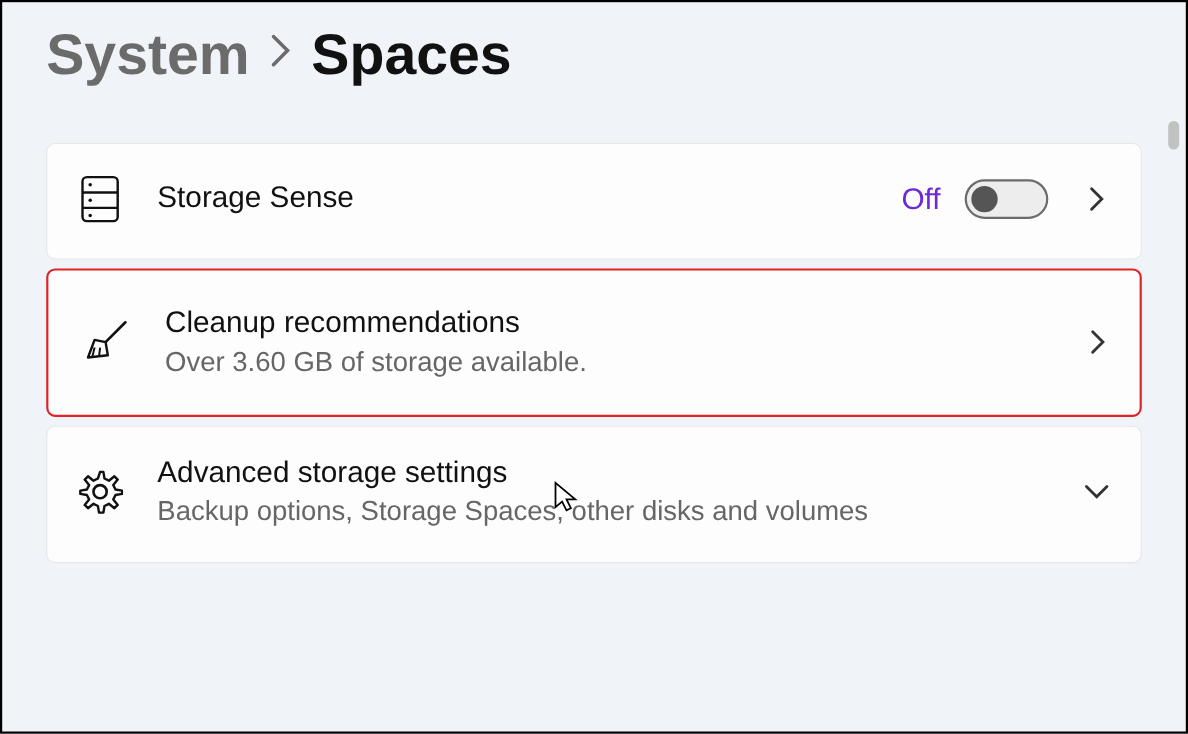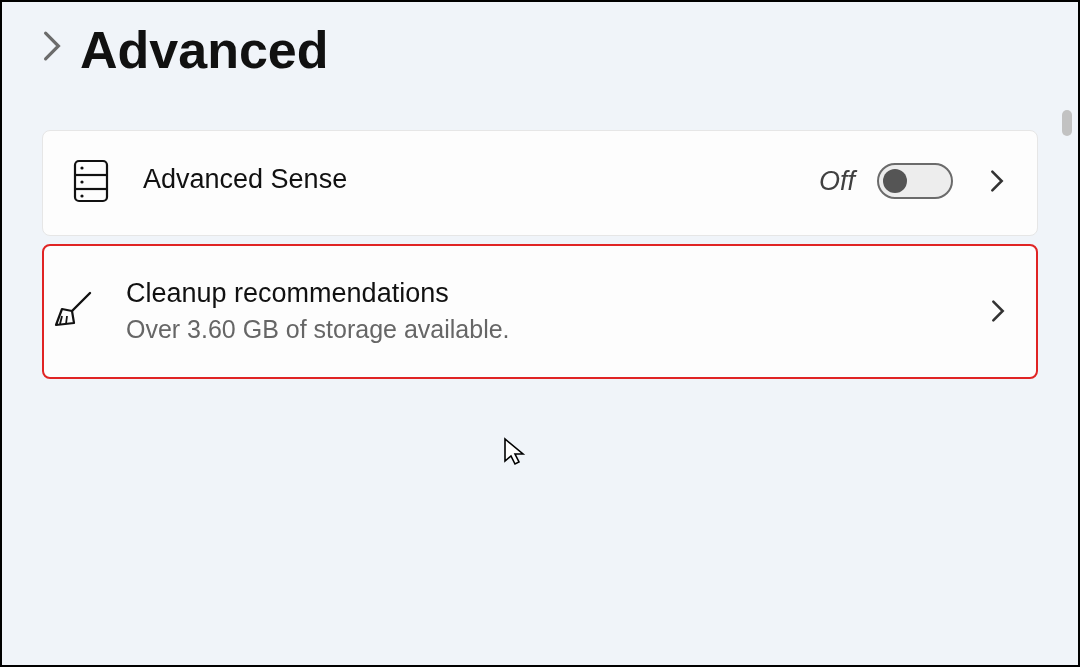--- a/index.html
+++ b/index.html
@@ -51,21 +51,21 @@
       border: 1px solid #e6e6e6;
       border-radius: 8px;
       padding: 24px 28px 28px 22px;
       display: flex;
       align-items: center;
       gap: 26px;
       cursor: pointer;
     }
     .card.highlighted {
       border: 2.5px solid #e02424;
-      padding: 30px 26px 30px 4px;
+      padding: 30px 26px 30px 28px;
     }
     .card-icon {
       width: 52px;
       height: 52px;
       flex-shrink: 0;
       display: flex;
       align-items: center;
       justify-content: center;
       color: #222;
     }
@@ -88,22 +88,21 @@
       max-width: 620px;
     }
     .card-controls {
       display: flex;
       align-items: center;
       gap: 22px;
       flex-shrink: 0;
     }
     .toggle-label {
       font-size: 27px;
-      color: #404040;
-      font-style: italic;
+      color: #6d28d9;
     }
     .toggle-switch {
       width: 76px;
       height: 36px;
       border: 2px solid #6b6b6b;
       border-radius: 20px;
       background: #ededed;
       position: relative;
     }
     .toggle-knob {
@@ -141,43 +140,44 @@
       height: 26px;
       background: #c2c2c2;
       border-radius: 5px;
     }
   </style>
 </head>
 <body>
 
 <div class="page">
   <div class="breadcrumb">
+    <span class="breadcrumb-parent">System</span>
     <span class="breadcrumb-sep">
       <svg width="20" height="32" viewBox="0 0 12 20">
           <path d="M2 2 L10 10 L2 18" stroke="#6b6b6b" stroke-width="2" fill="none" stroke-linecap="round"></path>
         </svg>
     </span>
-    <span class="breadcrumb-current">Advanced</span>
+    <span class="breadcrumb-current">Spaces</span>
   </div>
 
   <div class="cards">
 
     <div class="card">
       <div class="card-icon">
         <svg width="36" height="44" viewBox="0 0 36 44">
           <rect x="2" y="2" width="32" height="40" rx="4" stroke="#111" stroke-width="2.2" fill="none"></rect>
           <line x1="2" y1="16" x2="34" y2="16" stroke="#111" stroke-width="2.2"></line>
           <line x1="2" y1="30" x2="34" y2="30" stroke="#111" stroke-width="2.2"></line>
           <circle cx="9" cy="9" r="1.6" fill="#111"></circle>
           <circle cx="9" cy="23" r="1.6" fill="#111"></circle>
           <circle cx="9" cy="37" r="1.6" fill="#111"></circle>
         </svg>
       </div>
       <div class="card-text">
-        <div class="card-title">Advanced Sense</div>
+        <div class="card-title">Storage Sense</div>
       </div>
       <div class="card-controls">
         <span class="toggle-label">Off</span>
         <div class="toggle-switch">
           <div class="toggle-knob"></div>
         </div>
         <div class="chevron">
           <svg width="14" height="24" viewBox="0 0 12 20">
               <path d="M2 2 L10 10 L2 18" stroke="#333" stroke-width="2.2" fill="none" stroke-linecap="round"></path>
             </svg>
@@ -200,20 +200,39 @@
       </div>
       <div class="card-controls">
         <div class="chevron">
           <svg width="14" height="24" viewBox="0 0 12 20">
               <path d="M2 2 L10 10 L2 18" stroke="#333" stroke-width="2.2" fill="none" stroke-linecap="round"></path>
             </svg>
         </div>
       </div>
     </div>
 
+    <div class="card">
+      <div class="card-icon">
+        <svg width="42" height="42" viewBox="0 0 42 42">
+          <circle cx="21" cy="21" r="6" stroke="#111" stroke-width="2.4" fill="none"></circle>
+          <path d="M21 3 L24 3 L25 9 L29 11 L34 7 L37 10 L33 15 L35 19 L41 20 L41 23 L35 24 L33 28 L37 33 L34 36 L29 32 L25 34 L24 40 L20 40 L19 34 L15 32 L10 36 L7 33 L11 28 L9 24 L3 23 L3 20 L9 19 L11 15 L7 10 L10 7 L15 11 L19 9 Z" stroke="#111" stroke-width="2.2" fill="none" stroke-linejoin="round"></path>
+        </svg>
+      </div>
+      <div class="card-text">
+        <div class="card-title">Advanced storage settings</div>
+        <div class="card-desc" style="max-width:720px">Backup options, Storage Spaces, other disks and volumes</div>
+      </div>
+      <div class="card-controls">
+        <div class="chevron">
+          <svg width="24" height="14" viewBox="0 0 20 12">
+              <path d="M2 2 L10 10 L18 2" stroke="#333" stroke-width="2.2" fill="none" stroke-linecap="round"></path>
+            </svg>
+        </div>
+      </div>
+    </div>
 
   </div>
 </div>
 
 <div class="scrollbar-hint"></div>
 
 <div class="cursor">
   <svg width="26" height="30" viewBox="0 0 26 30">
     <path d="M2 2 L2 24 L8 19 L12 27 L16 25 L12 17 L20 17 Z" fill="#fff" stroke="#000" stroke-width="1.6"></path>
   </svg>

